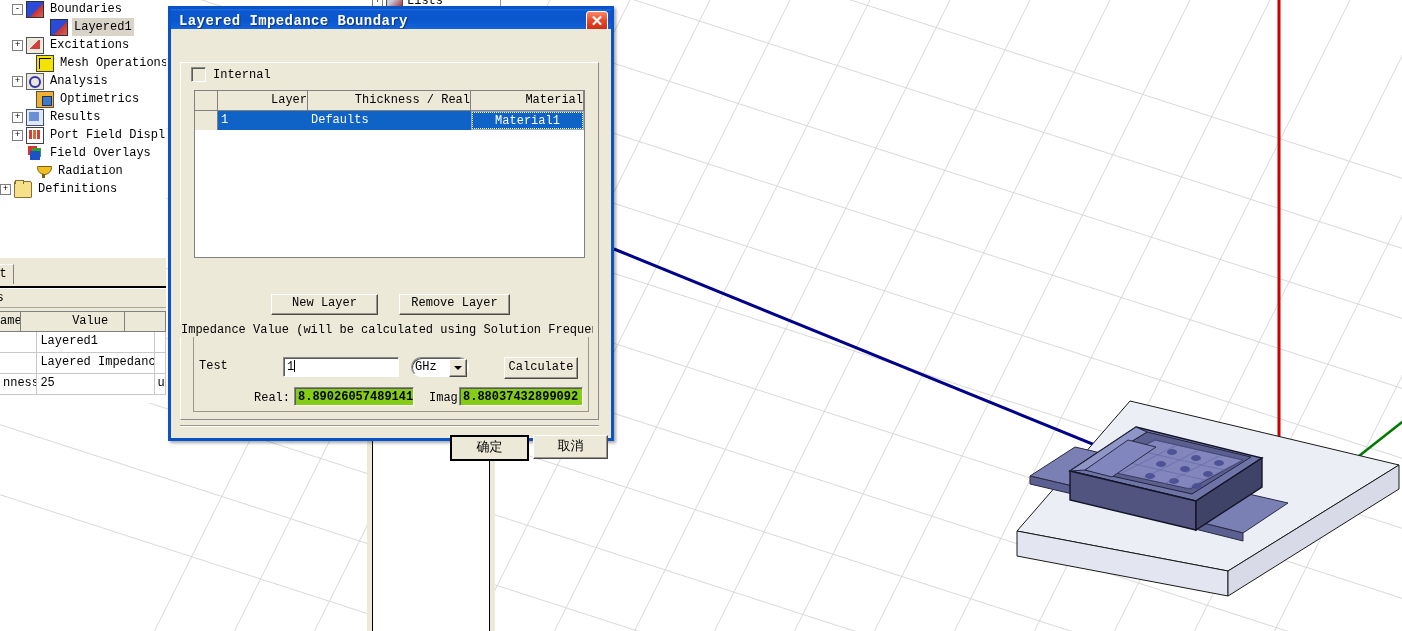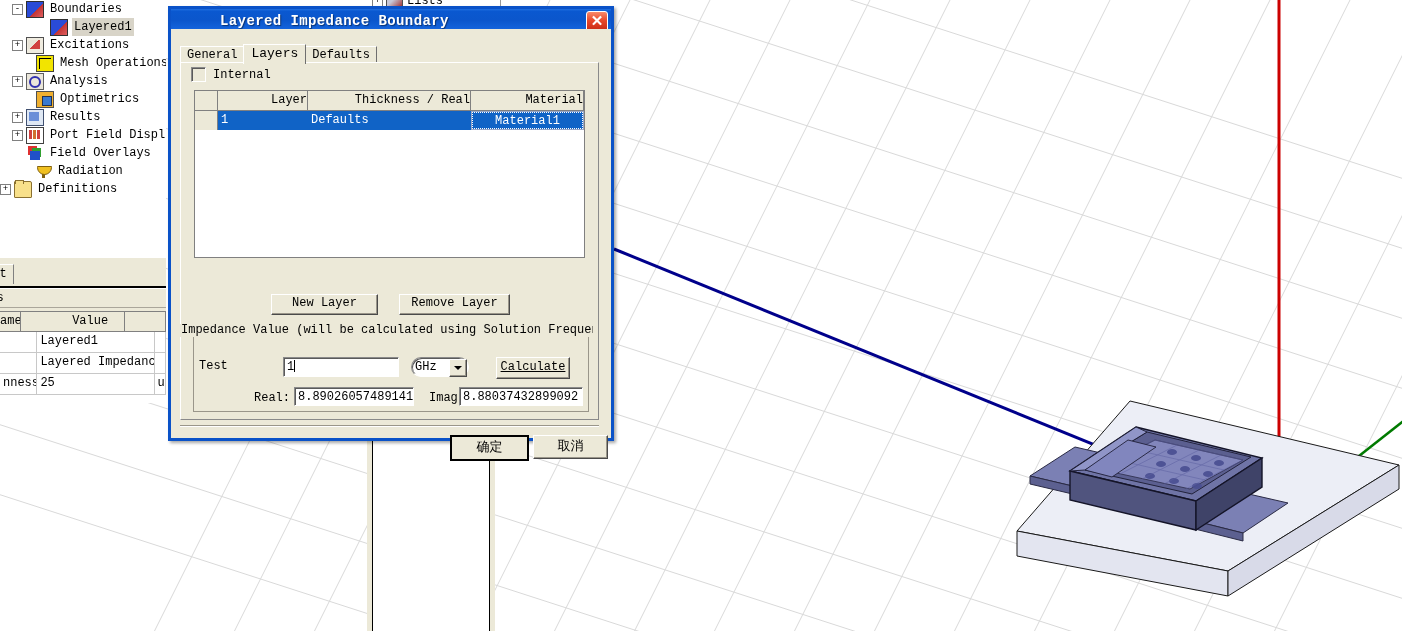--- a/index.html
+++ b/index.html
@@ -189,21 +189,20 @@
     height: 23px;
     background: linear-gradient(to bottom,
        #1f6fe0 0%, #0a58d0 10%, #0b56cc 50%, #1464dc 88%, #3d8ae8 100%);
     border-left: 3px solid #0a52c8;
     border-right: 3px solid #0a52c8;
     border-top: 3px solid #0a52c8;
     margin: -0px -3px 16px -3px;
     position: relative;
     display: flex;
     align-items: center;
-    padding-left: 41px;
   }
   .title-text {
     color: #ffffff;
     font-family: "Liberation Mono", monospace;
     font-size: 14px;
     font-weight: bold;
     letter-spacing: 0.4px;
     padding-left: 8px;
     text-shadow: 1px 1px 1px rgba(0,0,0,0.45);
   }
@@ -355,21 +354,21 @@
     border-right-color:#ffffff; border-bottom-color:#ffffff;
     box-shadow: inset 1px 1px 0 #5a5a5a;
     box-sizing:border-box;
     font-family:"Liberation Mono", monospace;
     font-size:12px;
     line-height:18px;
     padding-left:3px;
     overflow:hidden;
     white-space:nowrap;
   }
-  .fld.ro { background:#ffffff; }
+  .fld.ro { background:#84cc16;font-weight:bold; }
   .caret {
     display:inline-block;
     width:1px; height:12px;
     background:#000;
     vertical-align:-2px;
     margin-left:0px;
   }
   .combo {
     position:absolute;
     background:#ffffff;
@@ -388,21 +387,21 @@
     border:1px solid #ffffff;
     border-right-color:#4a4a4a; border-bottom-color:#4a4a4a;
     box-shadow: inset -1px -1px 0 #9a968a;
   }
   .combo-arrow:after{
     content:''; position:absolute; left:4px; top:6px;
     border-left:4px solid transparent; border-right:4px solid transparent;
     border-top:4px solid #000;
   }
 
-  .btn-calc { position:absolute; left:325px; top:328px; width:72px; height:20px; line-height:18px;text-decoration:underline; }
+  .btn-calc { position:absolute; left:333px; top:328px; width:72px; height:20px; line-height:18px; }
 
   .btn-ok {
     position:absolute; left:279px; top:406px; width:75px; height:22px; line-height:20px;
     border:2px solid #000;
     box-shadow:none;
     font-family:"DejaVu Sans", sans-serif;
     font-size:13px;
   }
   .btn-cancel {
     position:absolute; left:362px; top:406px; width:73px; height:22px; line-height:20px;
@@ -631,25 +630,20 @@
 
   <div class="dialog">
 
     <div class="titlebar">
       <span class="title-text">Layered Impedance Boundary</span>
       <span class="close-btn">✕</span>
     </div>
 
     <div class="dlg-body">
 
-      <div class="tabrow">
-        <div class="tab">General</div>
-        <div class="tab active">Layers</div>
-        <div class="tab">Defaults</div>
-      </div>
 
       <div class="tabpage"></div>
 
       <div class="chk-wrap">
         <span class="chk-box"></span>
         <span>Internal</span>
       </div>
 
       <div class="ltable">
         <div class="lt-head">

